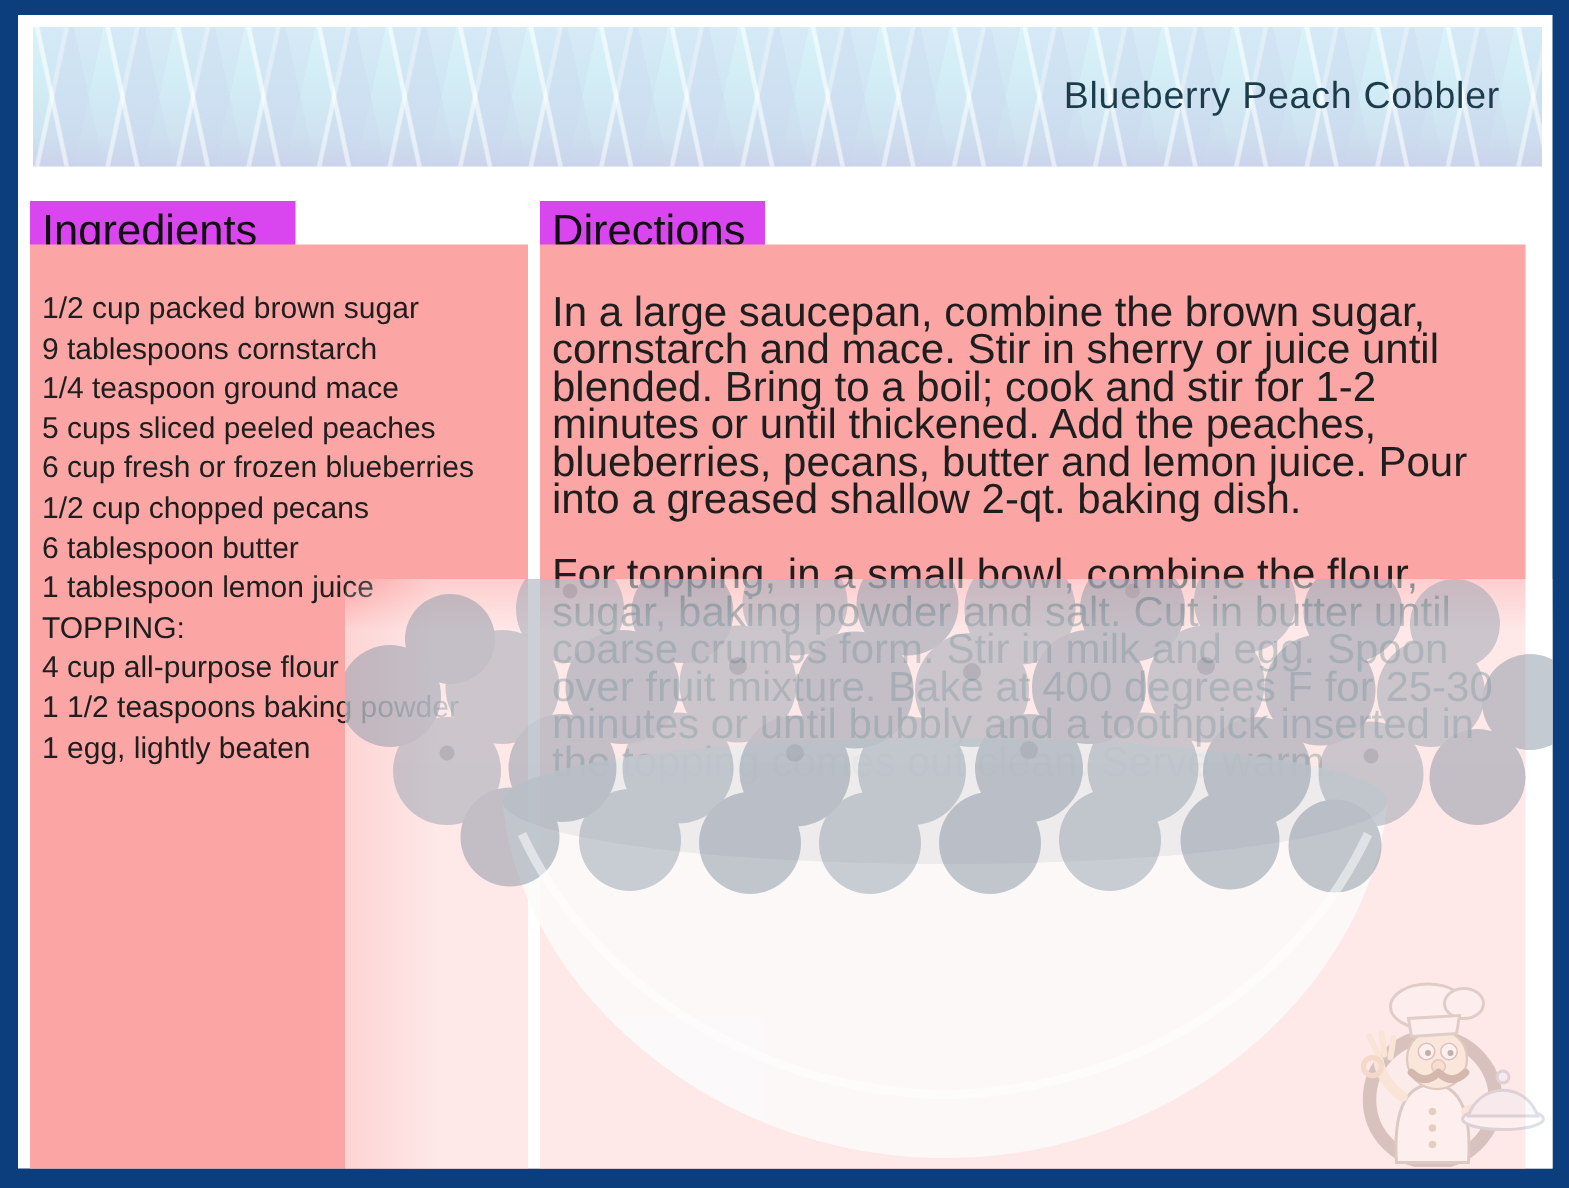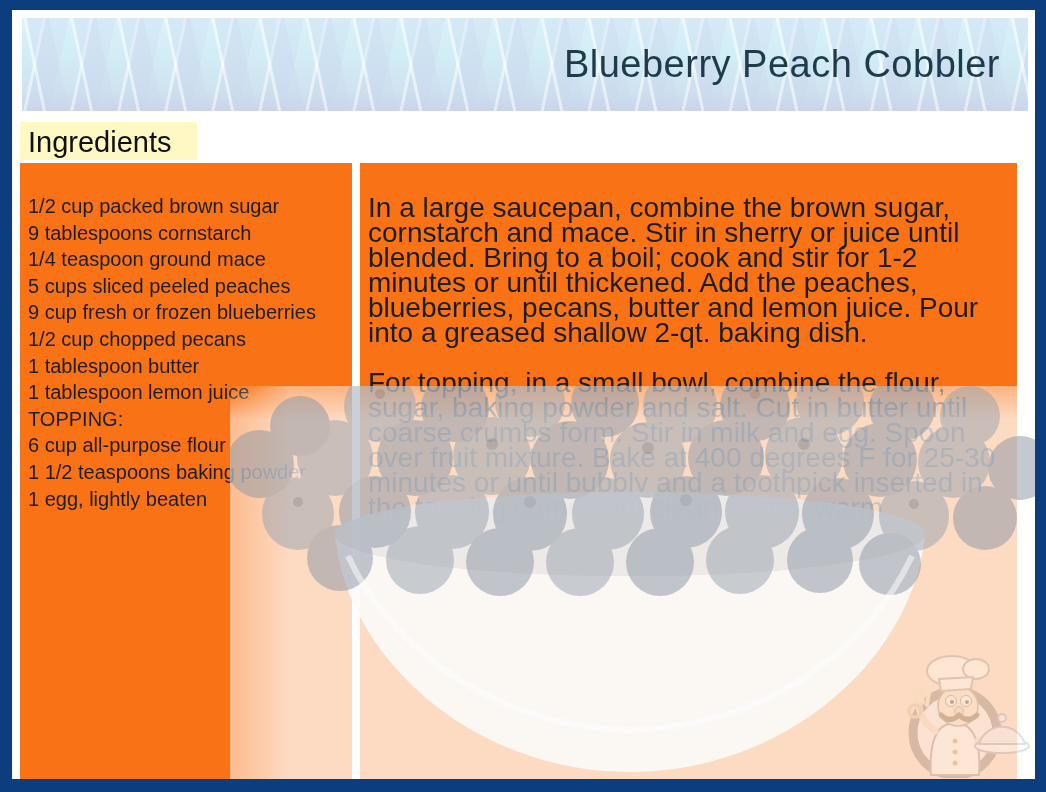--- a/index.html
+++ b/index.html
@@ -23,32 +23,32 @@
         rgba(255,255,255,0.55) 21px 23px,
         rgba(200,213,238,0.28) 24px 46px),
       repeating-linear-gradient(102deg,
         rgba(255,255,255,0) 0 20px,
         rgba(255,255,255,0.50) 21px 23px,
         rgba(202,210,236,0.24) 24px 46px),
       linear-gradient(180deg,#daf2f9 0%,#d2edf6 40%,#cfe3f0 78%,#cbd4ea 100%);
   }
   #page-title{
     position:absolute;right:28px;top:0;height:93px;line-height:93px;
-    font-size:38px;color:#1d3c4b;letter-spacing:0.5px;
+    font-size:25px;color:#1d3c4b;letter-spacing:0.5px;
   }
   
   .heading-block{
-    position:absolute;top:122px;height:38px;background:#fef9c3;
+    position:absolute;top:134px;height:38px;background:#d946ef;
     font-size:29px;color:#101010;line-height:40px;padding-left:8px;
     box-sizing:border-box;white-space:nowrap;
   }
   #ing-heading{left:20px;width:177px;}
   #dir-heading{left:360px;width:150px;}
   
-  .panel{position:absolute;background:#f97316;box-sizing:border-box;}
+  .panel{position:absolute;background:#fca5a5;box-sizing:border-box;}
   #ing-panel{left:20px;top:163px;width:332px;height:616px;padding:30px 8px 0 8px;}
   #dir-panel{left:360px;top:163px;width:657px;height:616px;padding:32px 10px 0 8px;}
   .ing-list{font-size:20px;line-height:26.6px;color:#1e1e1e;}
   .ing-list div{white-space:normal;}
   .dir-text{font-size:28px;line-height:25px;color:#1e1e1e;width:632px;}
   .dir-text p{margin:0 0 25px 0;}
   
   #photo-overlay{
     position:absolute;left:230px;top:386px;width:805px;height:393px;
     background-image:
@@ -67,34 +67,35 @@
 <body>
 
 <div id="page">
   <div id="inner"></div>
 
   <div id="header-band">
     <div id="page-title">Blueberry Peach Cobbler</div>
   </div>
 
   <div id="ing-heading" class="heading-block">Ingredients</div>
+  <div id="dir-heading" class="heading-block">Directions</div>
 
   <div id="ing-panel" class="panel">
     <div class="ing-list">
 
     <div>1/2 cup packed brown sugar</div>
         <div>9 tablespoons cornstarch</div>
         <div>1/4 teaspoon ground mace</div>
         <div>5 cups sliced peeled peaches</div>
-        <div>9 cup fresh or frozen blueberries</div>
+        <div>6 cup fresh or frozen blueberries</div>
         <div>1/2 cup chopped pecans</div>
-        <div>1 tablespoon butter</div>
+        <div>6 tablespoon butter</div>
         <div>1 tablespoon lemon juice</div>
         <div>TOPPING:</div>
-        <div>6 cup all-purpose flour</div>
+        <div>4 cup all-purpose flour</div>
         <div>1 1/2 teaspoons baking powder</div>
         <div>1 egg, lightly beaten</div>
       </div>
   </div>
 
   <div id="dir-panel" class="panel">
     <div class="dir-text">
 
     <p>In a large saucepan, combine the brown sugar, cornstarch and mace. Stir in sherry or juice until blended. Bring to a boil; cook and stir for 1-2 minutes or until thickened. Add the peaches, blueberries, pecans, butter and lemon juice. Pour into a greased shallow 2-qt. baking dish.</p>
         <p>For topping, in a small bowl, combine the flour, sugar, baking powder and salt. Cut in butter until coarse crumbs form. Stir in milk and egg. Spoon over fruit mixture. Bake at 400 degrees F for 25-30 minutes or until bubbly and a toothpick inserted in the topping comes out clean. Serve warm.</p>

